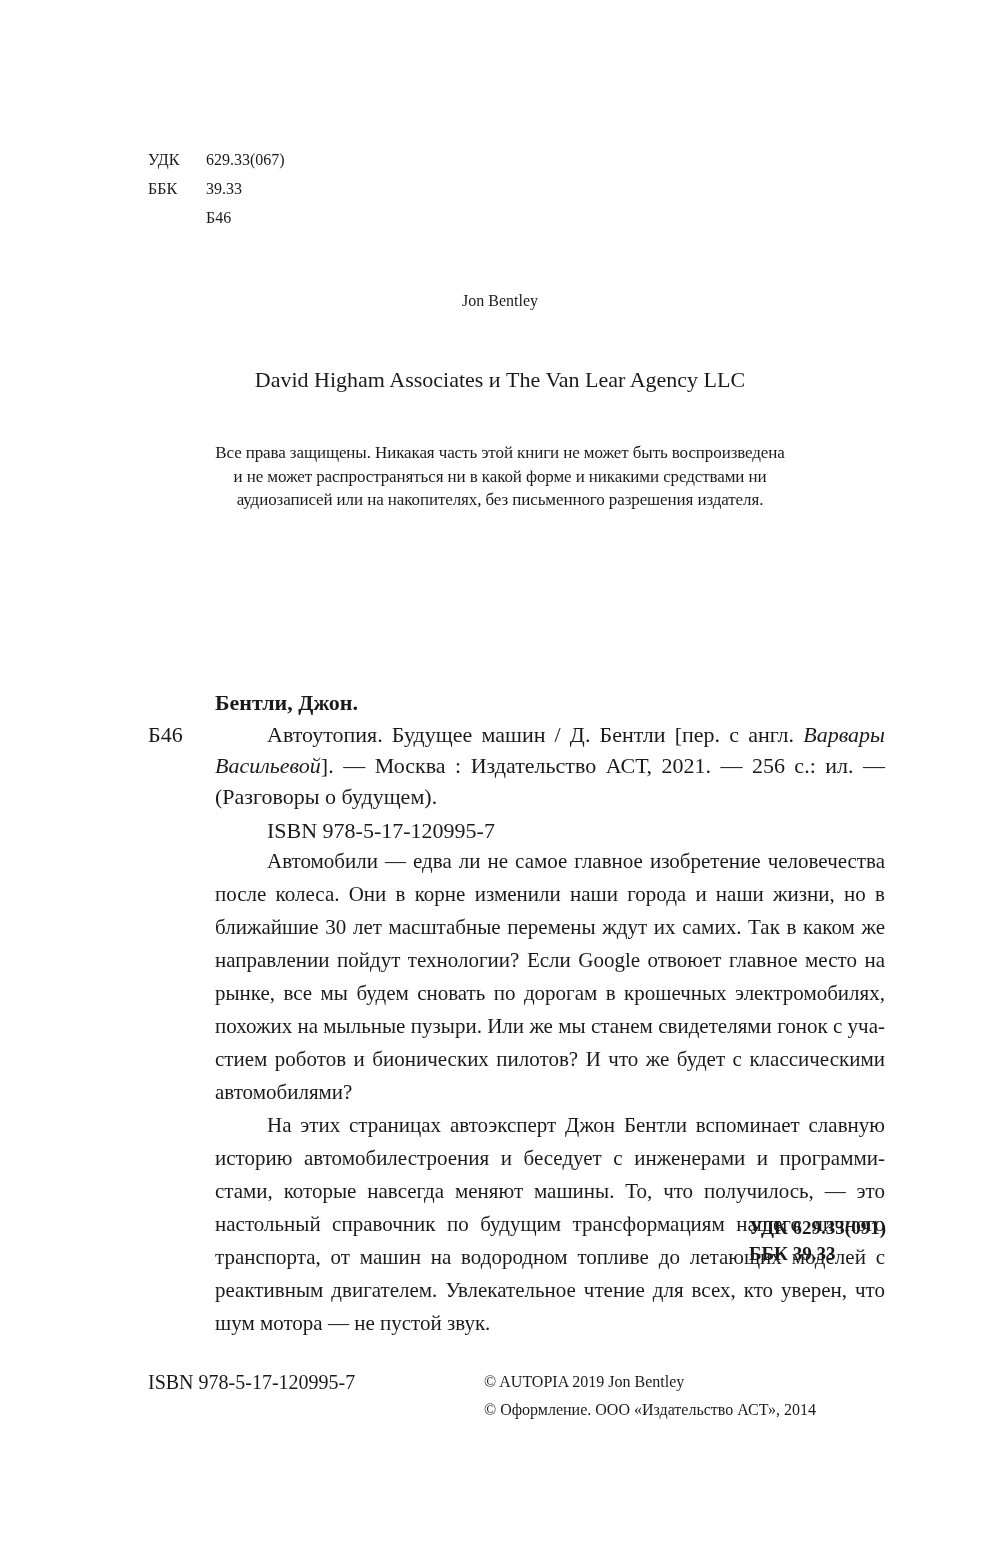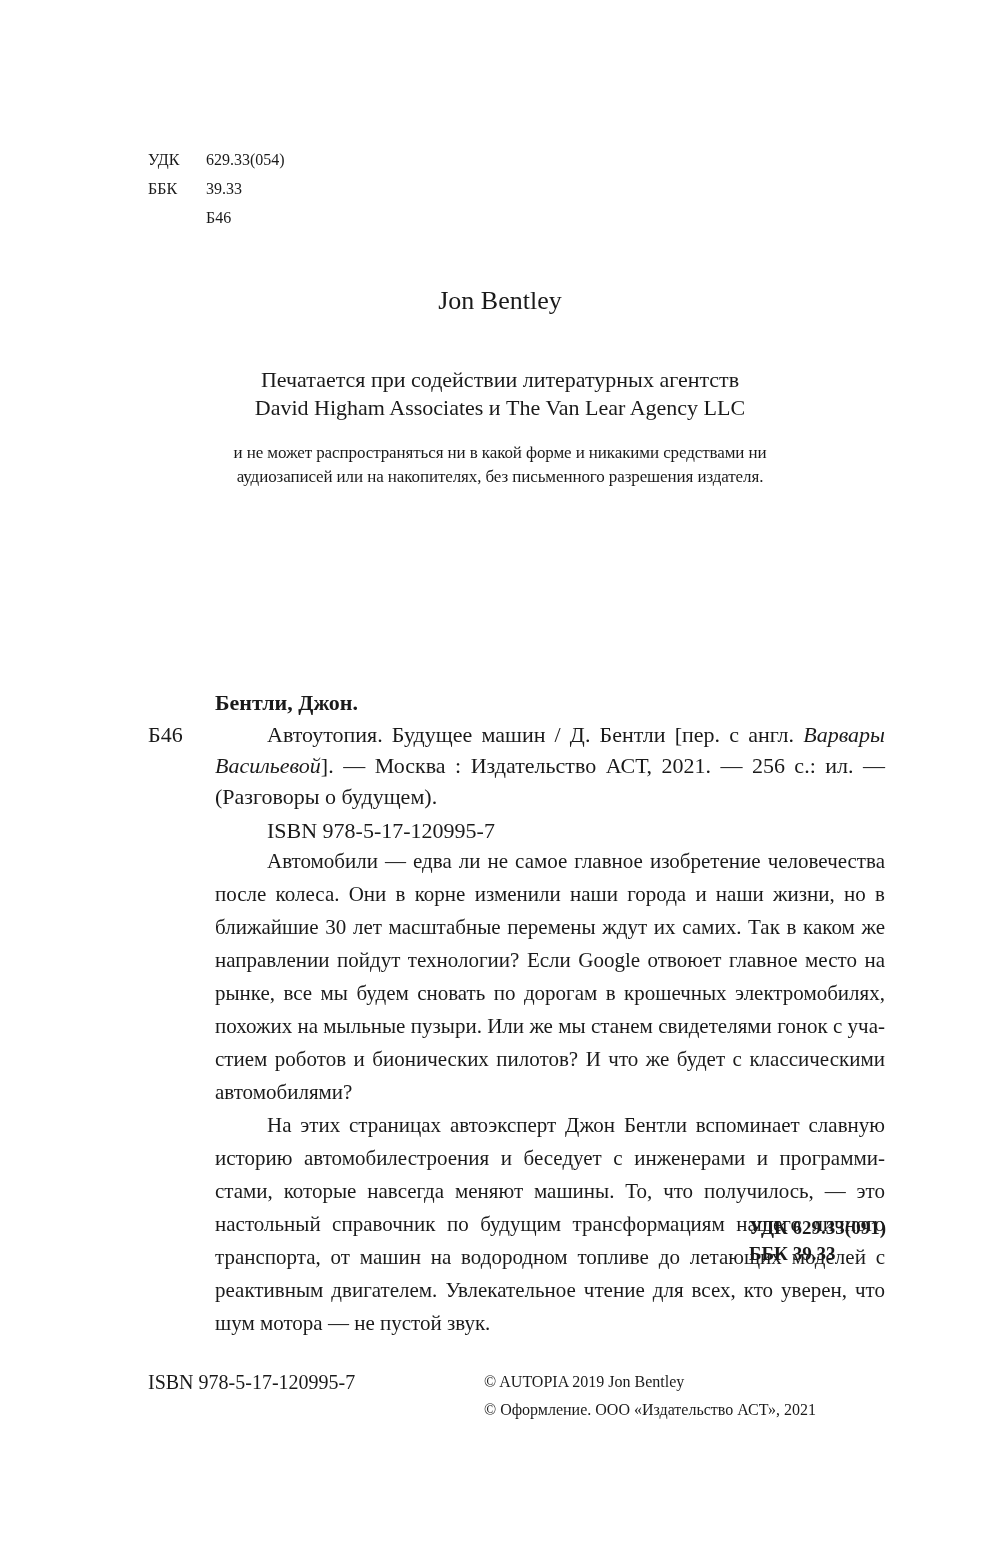--- a/index.html
+++ b/index.html
@@ -7,60 +7,60 @@
     width: 1000px; height: 1552px; position: relative; overflow: hidden;
     font-family: "Liberation Serif", "DejaVu Serif", serif;
     color: #1a1a1a;
   }
   .abs { position: absolute; }
   .top-codes { left: 148px; top: 145px; font-size: 16px; line-height: 29px; }
   .top-codes .row { display: flex; }
   .top-codes .lbl { width: 58px; }
   .top-codes .b46 { padding-left: 58px; }
   .center-block { left: 0; width: 1000px; text-align: center; }
-  .orig { top: 287px; font-size: 26px; line-height: 28px; }
+  .orig { top: 287px; font-size: 16px; line-height: 28px; }
   .agency { top: 366px; font-size: 22px; line-height: 28px; }
   .rights { top: 441px; font-size: 17px; line-height: 23.5px; letter-spacing: -0.1px; }
   .cat { left: 215px; width: 670px; font-size: 22px; line-height: 31px; }
   .author { top: 687px; font-weight: bold; }
   .b46-left { left: 148px; top: 719px; font-size: 22px; line-height: 31px; }
   .biblio { top: 719px; text-align: justify; }
   .biblio .ind { display: inline-block; width: 52px; }
   .isbn1 { top: 815px; padding-left: 52px; }
   .abstract { top: 845px; font-size: 21px; line-height: 33px; text-align: justify; hyphens: manual; }
   .abstract p { margin: 0; text-indent: 52px; }
   .bottom-codes { left: 749px; top: 1215px; font-size: 19px; line-height: 26px; font-weight: bold; }
   .isbn-bottom { left: 148px; top: 1368px; font-size: 20px; line-height: 28px; }
   .copyright { left: 484px; top: 1368px; font-size: 16px; line-height: 28px; }
 </style>
 </head>
 <body>
 
 <div class="abs top-codes">
   <div class="row">
     <span class="lbl">УДК</span>
-    <span>629.33(054)</span>
+    <span>629.33(067)</span>
   </div>
   <div class="row">
     <span class="lbl">ББК</span>
     <span>39.33</span>
   </div>
   <div class="b46">Б46</div>
 </div>
 
 <div class="abs center-block orig">
   <div>Jon Bentley</div>
 </div>
 
 <div class="abs center-block agency">
-  <div>Печатается при содействии литературных агентств</div>
   <div>David Higham Associates и The Van Lear Agency LLC</div>
 </div>
 
 <div class="abs center-block rights">
+  <div>Все права защищены. Никакая часть этой книги не может быть воспроизведена</div>
   <div>и не может распространяться ни в какой форме и никакими средствами ни</div>
   <div>аудиозаписей или на накопителях, без письменного разрешения издателя.</div>
 </div>
 
 <div class="abs cat author">Бентли, Джон.</div>
 
 <div class="abs b46-left">Б46</div>
 
 <div class="abs cat biblio"><span class="ind"></span><span>Автоутопия. Будущее машин / Д. Бентли [пер. с англ. </span><i>Варвары Васильевой</i><span>]. — Москва : Издательство АСТ, 2021. — 256 с.: ил. — (Разговоры о будущем).</span></div>
 
@@ -73,14 +73,14 @@
 
 <div class="abs bottom-codes">
   <div>УДК 629.33(091)</div>
   <div>ББК 39.33</div>
 </div>
 
 <div class="abs isbn-bottom">ISBN 978-5-17-120995-7</div>
 
 <div class="abs copyright">
   <div>© AUTOPIA 2019 Jon Bentley</div>
-  <div>© Оформление. ООО «Издательство АСТ», 2021</div>
+  <div>© Оформление. ООО «Издательство АСТ», 2014</div>
 </div>
 
 </body></html>

